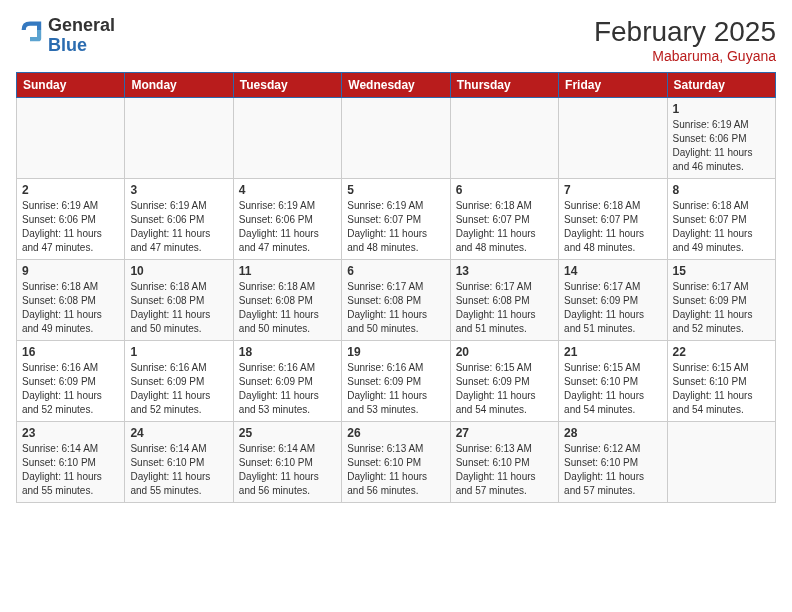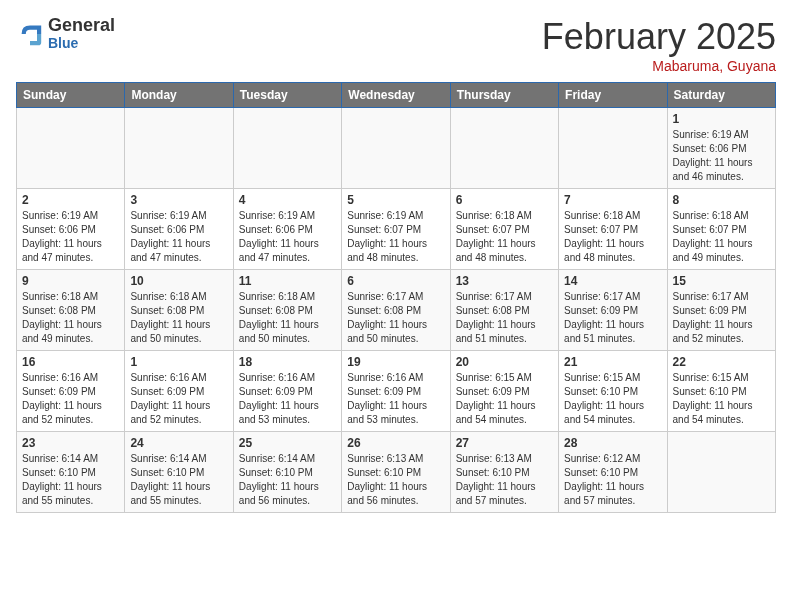--- a/index.html
+++ b/index.html
@@ -11,61 +11,61 @@
       padding: 16px;
     }
     .header {
       display: flex;
       justify-content: space-between;
       align-items: flex-start;
       margin-bottom: 8px;
     }
     .logo {
       display: flex;
-      align-items: center;
+      align-items: flex-start;
       gap: 4px;
     }
     .logo-text {
       display: flex;
       flex-direction: column;
       line-height: 1.1;
     }
     .logo-general {
       font-size: 18px;
       font-weight: bold;
       color: #333;
     }
     .logo-blue {
-      font-size: 14px;
+      font-size: 18px;
       font-weight: bold;
       color: #2b6cb0;
     }
     .logo-icon {
       width: 28px;
       height: 28px;
     }
     .title-block {
       text-align: right;
     }
     .month-title {
-      font-size: 36px;
+      font-size: 28px;
       font-weight: normal;
       color: #333;
     }
     .location {
       font-size: 14px;
       color: #b91c1c;
     }
     .calendar {
       width: 100%;
       border-collapse: collapse;
       border: 1px solid #ccc;
     }
     .calendar th {
-      background-color: #737373;
+      background-color: #b91c1c;
       color: #fff;
       font-size: 12px;
       font-weight: bold;
       padding: 5px 6px;
       border: 1px solid #2b68ad;
       text-align: left;
     }
     .calendar td {
       border: 1px solid #ccc;
       vertical-align: top;

